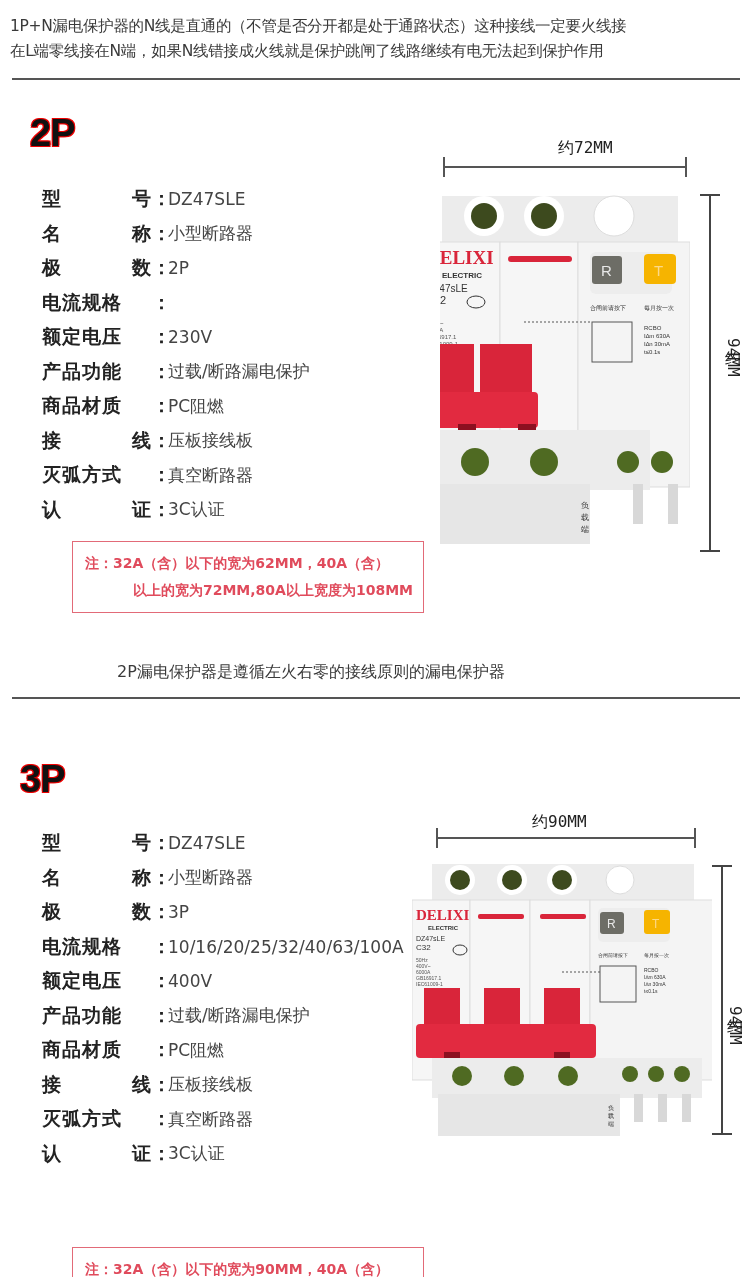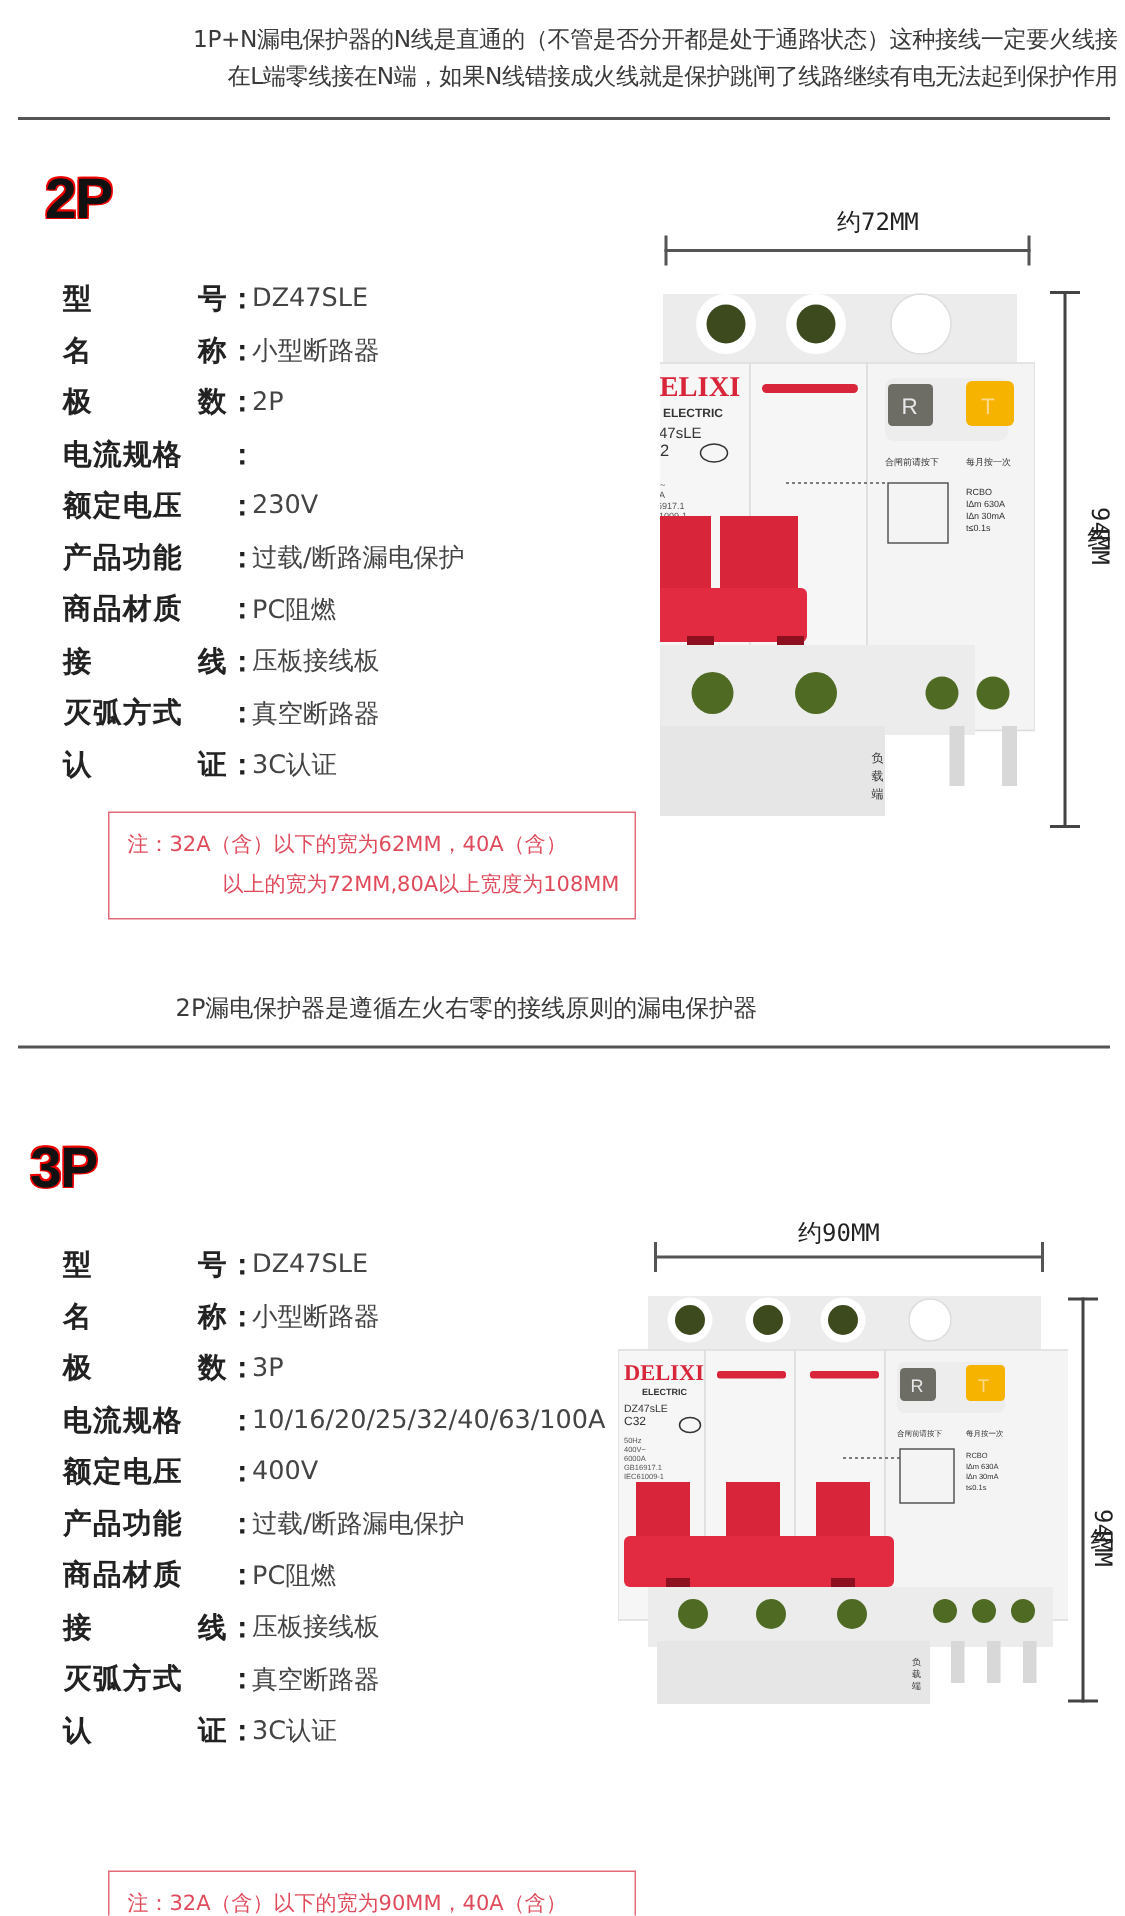--- a/index.html
+++ b/index.html
@@ -1,25 +1,25 @@
 <!DOCTYPE html>
 <html><head>
 <meta charset="utf-8">
 <style>
   * { box-sizing: border-box; margin: 0; padding: 0; }
   body { width: 750px; height: 1277px; background: #ffffff; font-family: "DejaVu Sans", "Liberation Sans", sans-serif; color: #333; position: relative; overflow: hidden; }
-  .intro { position: absolute; left: 10px; top: 14px; width: 735px; font-size: 15.5px; line-height: 25px; color: #3a3a3a; letter-spacing: -0.3px; text-align: right; }
+  .intro { position: absolute; left: 10px; top: 14px; width: 735px; font-size: 15.5px; line-height: 25px; color: #3a3a3a; letter-spacing: -0.3px; }
   .hr { position: absolute; left: 12px; width: 728px; height: 2px; background: #555; }
   .section-title { position: absolute; font-family: "Liberation Sans", sans-serif; font-weight: bold; font-size: 38px; color: #111; letter-spacing: -1px; text-shadow: 1px 1px 0 #e00, -1px -1px 0 #e00, 1px -1px 0 #e00, -1px 1px 0 #e00; }
   .specs { position: absolute; left: 42px; width: 380px; }
   .spec-row { height: 34.5px; display: flex; align-items: center; white-space: nowrap; }
   .spec-label { font-size: 19px; font-weight: bold; color: #222; width: 110px; display: flex; justify-content: space-between; letter-spacing: 1px; }
   .spec-colon { font-size: 19px; font-weight: bold; color: #222; width: 14px; }
   .spec-value { font-size: 17px; color: #444; padding-left: 2px; }
-  .note { position: absolute; left: 72px; width: 352px; border: 1.5px solid #e26a78; padding: 8px 10px 8px 12px; font-size: 14px; line-height: 27px; color: #e04b5c; }
+  .note { position: absolute; left: 72px; width: 352px; border: 1.5px solid #e26a78; padding: 8px 10px 8px 12px; font-size: 14px; line-height: 27px; color: #e04b5c; font-weight: bold; }
   .note .l2 { padding-left: 28px; text-align: right; }
   .caption { position: absolute; left: 0; width: 622px; text-align: center; font-size: 16px; color: #3a3a3a; }
   .product { position: absolute; }
   .dim-h { position: absolute; height: 20px; }
   .dim-h .line { position: absolute; top: 9px; left: 0; right: 0; height: 2px; background: #555; }
   .dim-h .capL, .dim-h .capR { position: absolute; top: 0; width: 2px; height: 20px; background: #555; }
   .dim-h .capL { left: 0; } .dim-h .capR { right: 0; }
   .dim-label { position: absolute; font-family: "DejaVu Sans Mono", monospace; font-size: 16px; color: #222; }
   .dim-v { position: absolute; width: 20px; }
   .dim-v .line { position: absolute; left: 9px; top: 0; bottom: 0; width: 2px; background: #444; }

